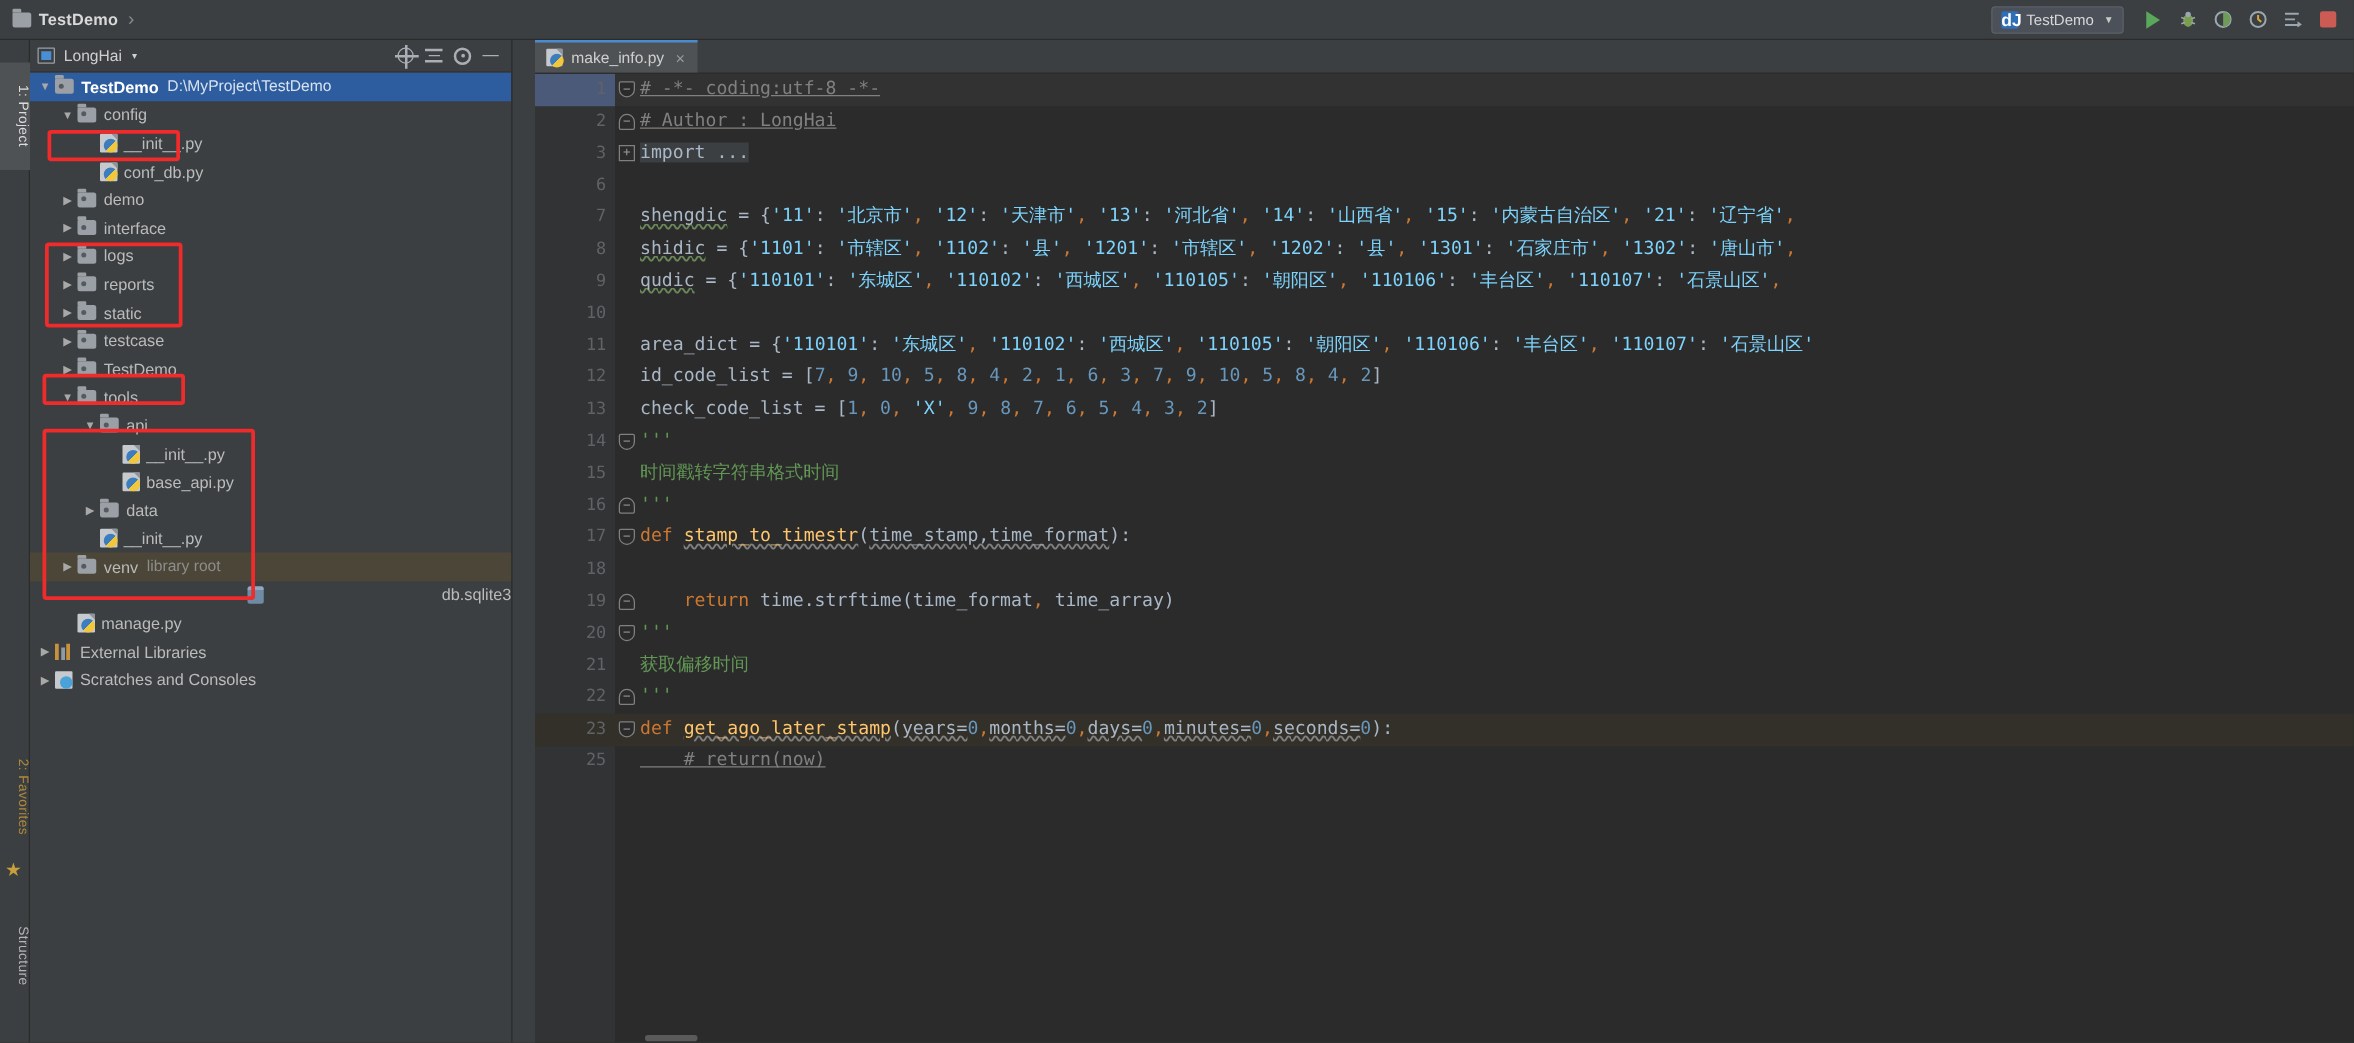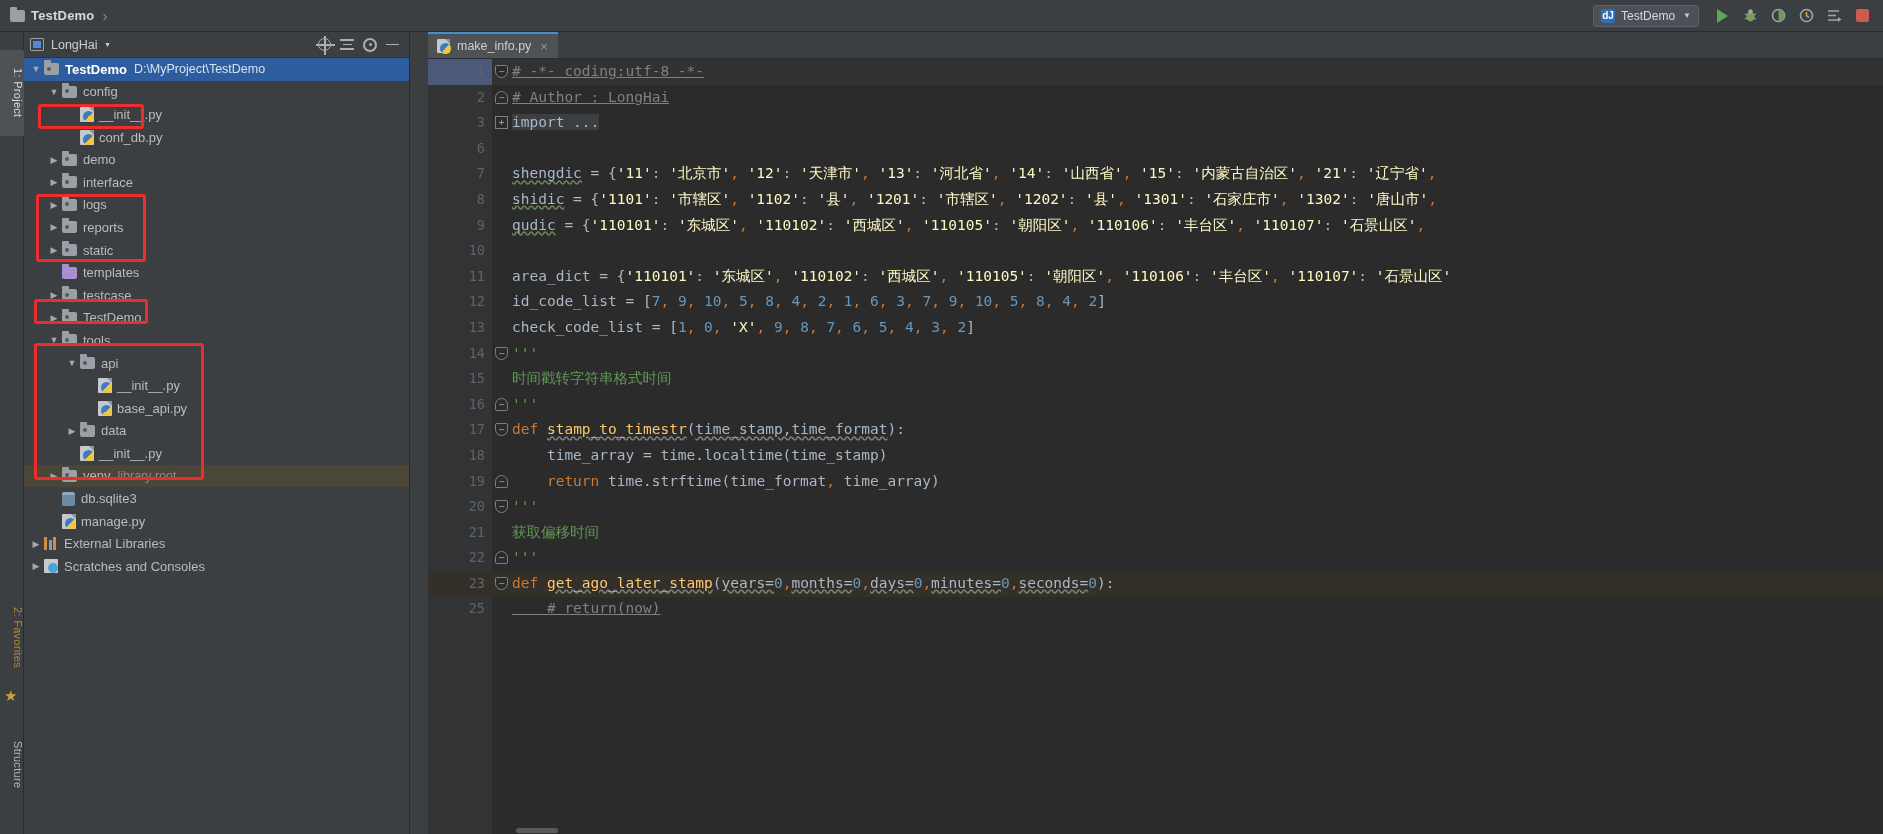--- a/index.html
+++ b/index.html
@@ -32,21 +32,21 @@
   .titlebar-right {
     margin-left: auto; display: flex; align-items: center; height: 100%; padding-right: 8px; gap: 2px;
   }
   .runconfig {
     display: flex; align-items: center; gap: 6px;
     background: #4b5059; border: 1px solid #5b6169; border-radius: 3px;
     height: 22px; padding: 0 7px; margin-right: 8px;
   }
   .runconfig-badge {
     width: 14px; height: 14px; border-radius: 2px; background: #2f6fb5;
-    color: #fff; font-size: 10px; font-weight: bold; line-height: 14px; text-align: center;
+    color: #fff; font-size: 14px; font-weight: bold; line-height: 14px; text-align: center;
   }
   .runconfig-label { color: #d8d8d8; font-size: 12px; }
   .runconfig-caret { color: #c8c8c8; font-size: 8px; margin-left: 2px; }
 
   .tb-icon {
     width: 26px; height: 26px; display: flex; align-items: center; justify-content: center;
     cursor: default;
   }
   .tri-run { width:0;height:0;border-left:11px solid #5aa85a;border-top:7px solid transparent;border-bottom:7px solid transparent; }
   .stop-sq { width: 13px; height: 13px; background: #cc5b54; border-radius: 2px; }
@@ -225,21 +225,21 @@
     position: absolute; left: 67px; width: 13px; height: 13px; top: 6px;
     border: 1px solid #808080; color: #9a9a9a; font-size: 10px; line-height: 11px;
     text-align: center; background: #2b2b2b;
   }
   .foldmark.top { border-radius: 2px 2px 8px 8px; }
   .foldmark.bot { border-radius: 8px 8px 2px 2px; }
 
   
   .c-comment { color: #808080; text-decoration: underline; }
   .c-keyword { color: #cc7832; }
-  .c-string  { color: #fef9c3; }
+  .c-string  { color: #7dd3fc; }
   .c-number  { color: #6897bb; }
   .c-func    { color: #ffc66d; }
   .c-ident   { color: #a9b7c6; }
   .c-punct   { color: #a9b7c6; }
   .c-comma   { color: #cc7832; }
   .c-docstr  { color: #629755; }
   .c-folded  { background: #3b3f41; color: #a9b7c6; }
   .squiggle {
     text-decoration: underline wavy #6a8759; text-decoration-skip-ink: none;
   }
@@ -371,25 +371,20 @@
           <span class="tw">▶</span>
           <span class="ficon"></span>
           <span class="tlabel">reports</span>
         </div>
         <div class="trow" style="padding-left: 22px;">
           <span class="tw">▶</span>
           <span class="ficon"></span>
           <span class="tlabel">static</span>
         </div>
         <div class="trow" style="padding-left: 22px;">
-          <span class="tw none">&nbsp;</span>
-          <span class="ficon purple"></span>
-          <span class="tlabel">templates</span>
-        </div>
-        <div class="trow" style="padding-left: 22px;">
           <span class="tw">▶</span>
           <span class="ficon"></span>
           <span class="tlabel">testcase</span>
         </div>
         <div class="trow" style="padding-left: 22px;">
           <span class="tw">▶</span>
           <span class="ficon"></span>
           <span class="tlabel">TestDemo</span>
         </div>
         <div class="trow" style="padding-left: 22px;">
@@ -421,21 +416,21 @@
           <span class="tw none">&nbsp;</span>
           <span class="pyicon"></span>
           <span class="tlabel">__init__.py</span>
         </div>
         <div class="trow highlight-bg" style="padding-left: 22px;">
           <span class="tw">▶</span>
           <span class="ficon"></span>
           <span class="tlabel">venv</span>
           <span class="tsub">library root</span>
         </div>
-        <div class="trow" style="padding-left: 22px;">
+        <div class="trow" style="padding-left: 22px; justify-content: space-between;">
           <span class="tw none">&nbsp;</span>
           <span class="dbicon"></span>
           <span class="tlabel">db.sqlite3</span>
         </div>
         <div class="trow" style="padding-left: 22px;">
           <span class="tw none">&nbsp;</span>
           <span class="pyicon"></span>
           <span class="tlabel">manage.py</span>
         </div>
         <div class="trow" style="padding-left: 4px;">
@@ -484,21 +479,21 @@
           <div class="cl"><span class="lno">8</span><span class="ctext"><span class="c-ident squiggle">shidic</span><span class="c-punct"> = </span><span class="c-punct">{</span><span class="c-string">'1101'</span><span class="c-punct">: </span><span class="c-string">'市辖区'</span><span class="c-comma">, </span><span class="c-string">'1102'</span><span class="c-punct">: </span><span class="c-string">'县'</span><span class="c-comma">, </span><span class="c-string">'1201'</span><span class="c-punct">: </span><span class="c-string">'市辖区'</span><span class="c-comma">, </span><span class="c-string">'1202'</span><span class="c-punct">: </span><span class="c-string">'县'</span><span class="c-comma">, </span><span class="c-string">'1301'</span><span class="c-punct">: </span><span class="c-string">'石家庄市'</span><span class="c-comma">, </span><span class="c-string">'1302'</span><span class="c-punct">: </span><span class="c-string">'唐山市'</span><span class="c-comma">,</span></span></div>
           <div class="cl"><span class="lno">9</span><span class="ctext"><span class="c-ident squiggle">qudic</span><span class="c-punct"> = </span><span class="c-punct">{</span><span class="c-string">'110101'</span><span class="c-punct">: </span><span class="c-string">'东城区'</span><span class="c-comma">, </span><span class="c-string">'110102'</span><span class="c-punct">: </span><span class="c-string">'西城区'</span><span class="c-comma">, </span><span class="c-string">'110105'</span><span class="c-punct">: </span><span class="c-string">'朝阳区'</span><span class="c-comma">, </span><span class="c-string">'110106'</span><span class="c-punct">: </span><span class="c-string">'丰台区'</span><span class="c-comma">, </span><span class="c-string">'110107'</span><span class="c-punct">: </span><span class="c-string">'石景山区'</span><span class="c-comma">,</span></span></div>
           <div class="cl"><span class="lno">10</span><span class="ctext"></span></div>
           <div class="cl"><span class="lno">11</span><span class="ctext"><span class="c-ident">area_dict</span><span class="c-punct"> = </span><span class="c-punct">{</span><span class="c-string">'110101'</span><span class="c-punct">: </span><span class="c-string">'东城区'</span><span class="c-comma">, </span><span class="c-string">'110102'</span><span class="c-punct">: </span><span class="c-string">'西城区'</span><span class="c-comma">, </span><span class="c-string">'110105'</span><span class="c-punct">: </span><span class="c-string">'朝阳区'</span><span class="c-comma">, </span><span class="c-string">'110106'</span><span class="c-punct">: </span><span class="c-string">'丰台区'</span><span class="c-comma">, </span><span class="c-string">'110107'</span><span class="c-punct">: </span><span class="c-string">'石景山区'</span></span></div>
           <div class="cl"><span class="lno">12</span><span class="ctext"><span class="c-ident">id_code_list</span><span class="c-punct"> = </span><span class="c-punct">[</span><span class="c-number">7</span><span class="c-comma">, </span><span class="c-number">9</span><span class="c-comma">, </span><span class="c-number">10</span><span class="c-comma">, </span><span class="c-number">5</span><span class="c-comma">, </span><span class="c-number">8</span><span class="c-comma">, </span><span class="c-number">4</span><span class="c-comma">, </span><span class="c-number">2</span><span class="c-comma">, </span><span class="c-number">1</span><span class="c-comma">, </span><span class="c-number">6</span><span class="c-comma">, </span><span class="c-number">3</span><span class="c-comma">, </span><span class="c-number">7</span><span class="c-comma">, </span><span class="c-number">9</span><span class="c-comma">, </span><span class="c-number">10</span><span class="c-comma">, </span><span class="c-number">5</span><span class="c-comma">, </span><span class="c-number">8</span><span class="c-comma">, </span><span class="c-number">4</span><span class="c-comma">, </span><span class="c-number">2</span><span class="c-punct">]</span></span></div>
           <div class="cl"><span class="lno">13</span><span class="ctext"><span class="c-ident">check_code_list</span><span class="c-punct"> = </span><span class="c-punct">[</span><span class="c-number">1</span><span class="c-comma">, </span><span class="c-number">0</span><span class="c-comma">, </span><span class="c-string">'X'</span><span class="c-comma">, </span><span class="c-number">9</span><span class="c-comma">, </span><span class="c-number">8</span><span class="c-comma">, </span><span class="c-number">7</span><span class="c-comma">, </span><span class="c-number">6</span><span class="c-comma">, </span><span class="c-number">5</span><span class="c-comma">, </span><span class="c-number">4</span><span class="c-comma">, </span><span class="c-number">3</span><span class="c-comma">, </span><span class="c-number">2</span><span class="c-punct">]</span></span></div>
           <div class="cl"><span class="lno">14</span><span class="foldmark top">−</span><span class="ctext"><span class="c-docstr">'''</span></span></div>
           <div class="cl"><span class="lno">15</span><span class="ctext"><span class="c-docstr">时间戳转字符串格式时间</span></span></div>
           <div class="cl"><span class="lno">16</span><span class="foldmark bot">−</span><span class="ctext"><span class="c-docstr">'''</span></span></div>
           <div class="cl"><span class="lno">17</span><span class="foldmark top">−</span><span class="ctext"><span class="c-keyword">def</span><span class="c-punct"> </span><span class="c-func squiggle-grey">stamp_to_timestr</span><span class="c-punct">(</span><span class="c-ident squiggle-grey">time_stamp,time_format</span><span class="c-punct">)</span><span class="c-punct">:</span></span></div>
-          <div class="cl"><span class="lno">18</span><span class="ctext"><span class="c-ident">    time_array = time.localtime(time_stamp)</span></span></div>
+          <div class="cl"><span class="lno">18</span></div>
           <div class="cl"><span class="lno">19</span><span class="foldmark bot">−</span><span class="ctext"><span class="c-punct">    </span><span class="c-keyword">return</span><span class="c-ident"> time.strftime(time_format</span><span class="c-comma">,</span><span class="c-ident"> time_array)</span></span></div>
           <div class="cl"><span class="lno">20</span><span class="foldmark top">−</span><span class="ctext"><span class="c-docstr">'''</span></span></div>
           <div class="cl"><span class="lno">21</span><span class="ctext"><span class="c-docstr">获取偏移时间</span></span></div>
           <div class="cl"><span class="lno">22</span><span class="foldmark bot">−</span><span class="ctext"><span class="c-docstr">'''</span></span></div>
           <div class="cl"><span class="lno">23</span><span class="foldmark top">−</span><span class="ctext"><span class="c-keyword">def</span><span class="c-punct"> </span><span class="c-func squiggle-grey">get_ago_later_stamp</span><span class="c-punct">(</span><span class="c-ident squiggle-grey">years=</span><span class="c-number">0</span><span class="c-comma">,</span><span class="c-ident squiggle-grey">months=</span><span class="c-number">0</span><span class="c-comma">,</span><span class="c-ident squiggle-grey">days=</span><span class="c-number">0</span><span class="c-comma">,</span><span class="c-ident squiggle-grey">minutes=</span><span class="c-number">0</span><span class="c-comma">,</span><span class="c-ident squiggle-grey">seconds=</span><span class="c-number">0</span><span class="c-punct">)</span><span class="c-punct">:</span></span></div>
           <div class="cl"><span class="lno">25</span><span class="ctext"><span class="c-comment">    # return(now)</span></span></div>
         </div>
       <div class="hscroll">
         <div class="hscroll-thumb"></div>
       </div>

